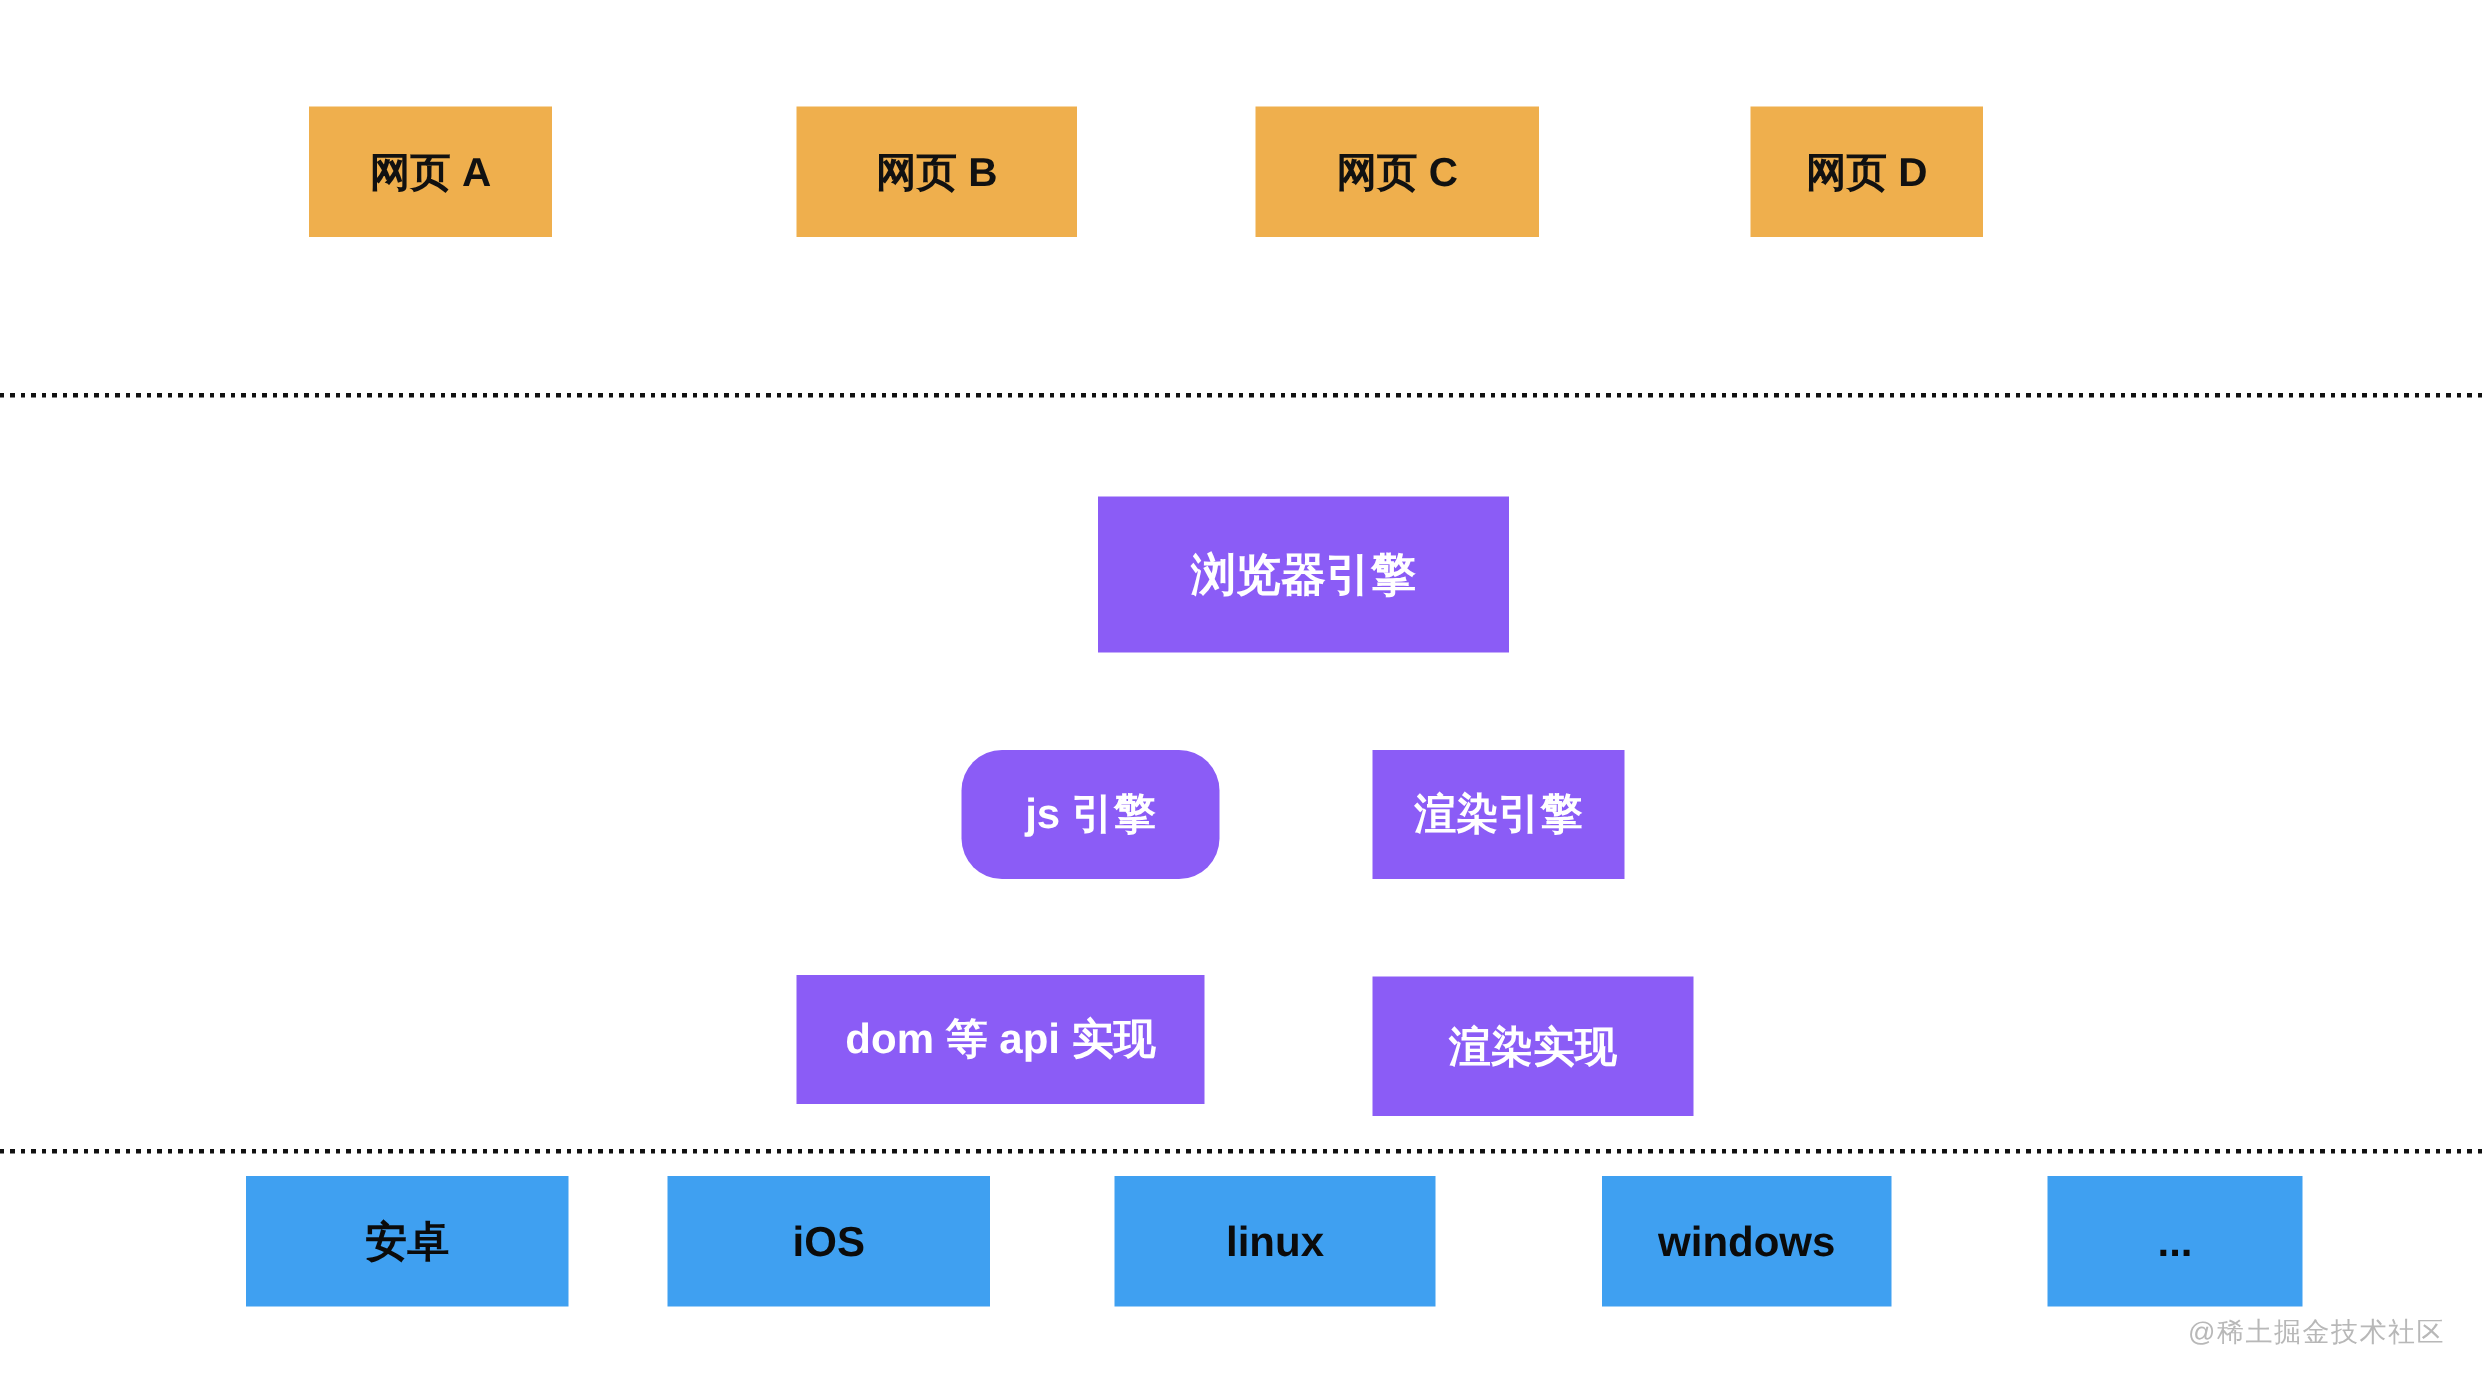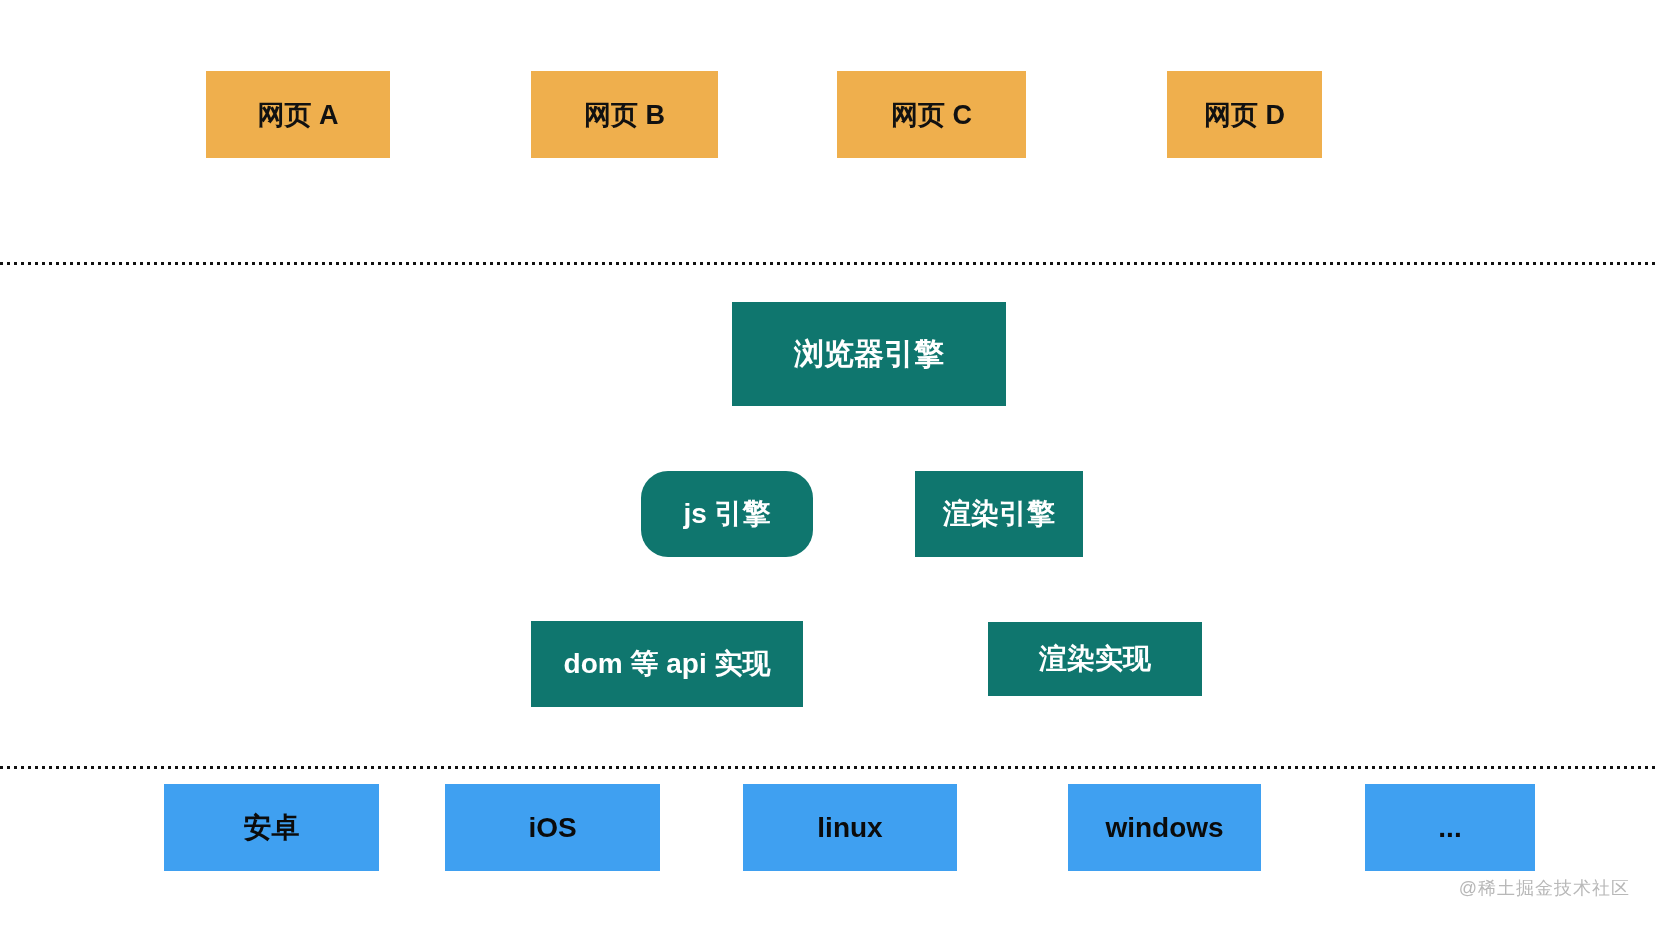--- a/index.html
+++ b/index.html
@@ -26,52 +26,53 @@
   }
   .webpage-box {
     background: #EFAF4D;
     color: #111111;
     font-size: 27px;
     font-weight: 600;
     top: 71px;
     height: 87px;
   }
   .engine-box {
-    background: #0f766e;
+    background: #8b5cf6;
     color: #ffffff;
     font-weight: 700;
+    margin-top: 29px;
   }
   .platform-box {
     background: #3FA0F1;
     color: #0b0b0b;
     font-size: 28px;
     font-weight: 700;
     top: 784px;
     height: 87px;
   }
   .divider {
     position: absolute;
     left: 0;
     width: 1656px;
     height: 3px;
     background: repeating-linear-gradient(to right, #111111 0px, #111111 3px, transparent 3px, transparent 7px);
   }
   #divider-top { top: 262px; }
   #divider-bottom { top: 766px; }
 
-  #webpage-a { left: 206px; width: 184px; }
+  #webpage-a { left: 206px; width: 162px; }
   #webpage-b { left: 531px; width: 187px; }
   #webpage-c { left: 837px; width: 189px; }
   #webpage-d { left: 1167px; width: 155px; text-align: center; }
 
   #browser-engine { left: 732px; top: 302px; width: 274px; height: 104px; font-size: 30px; }
   #js-engine      { left: 641px; top: 471px; width: 172px; height: 86px;  font-size: 28px; border-radius: 27px; }
   #render-engine  { left: 915px; top: 471px; width: 168px; height: 86px;  font-size: 28px; }
   #dom-api-impl   { left: 531px; top: 621px; width: 272px; height: 86px;  font-size: 28px; }
-  #render-impl    { left: 988px; top: 622px; width: 214px; height: 74px;  font-size: 28px; }
+  #render-impl    { left: 915px; top: 622px; width: 214px; height: 93px;  font-size: 28px; }
 
   #platform-android { left: 164px;  width: 215px; }
   #platform-ios     { left: 445px;  width: 215px; }
   #platform-linux   { left: 743px;  width: 214px; }
   #platform-windows { left: 1068px; width: 193px; }
   #platform-more    { left: 1365px; width: 170px; }
 
   .watermark {
     position: absolute;
     right: 26px;

